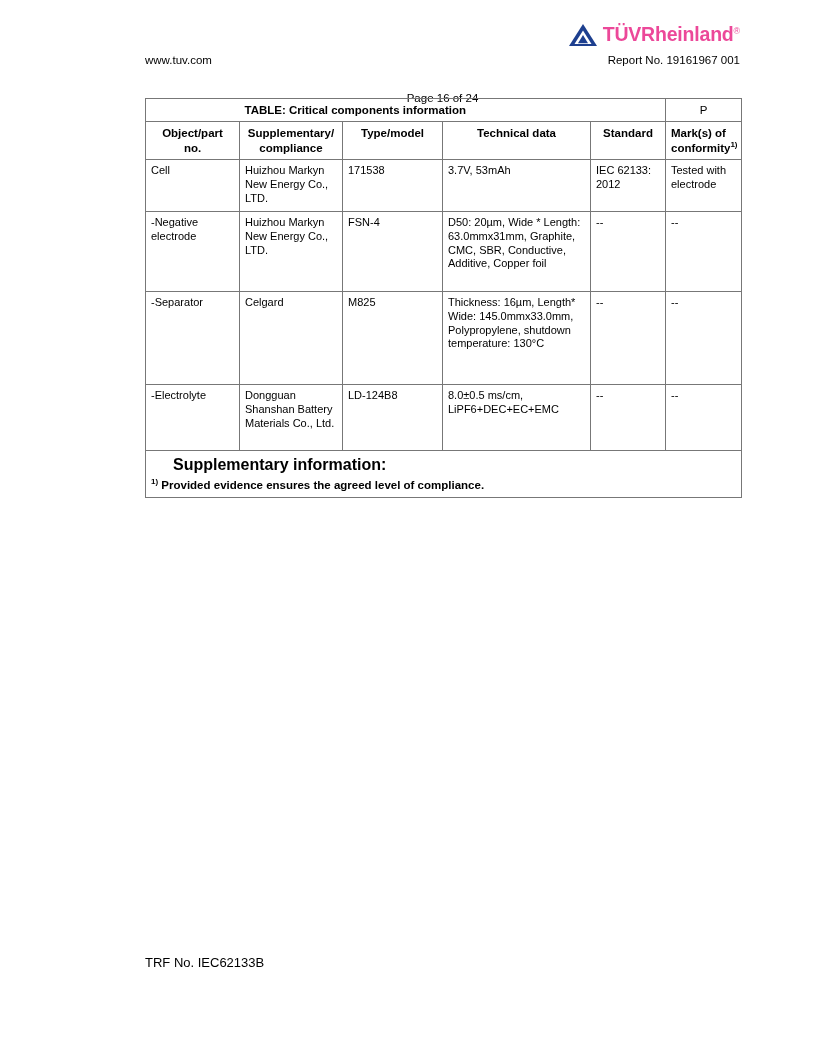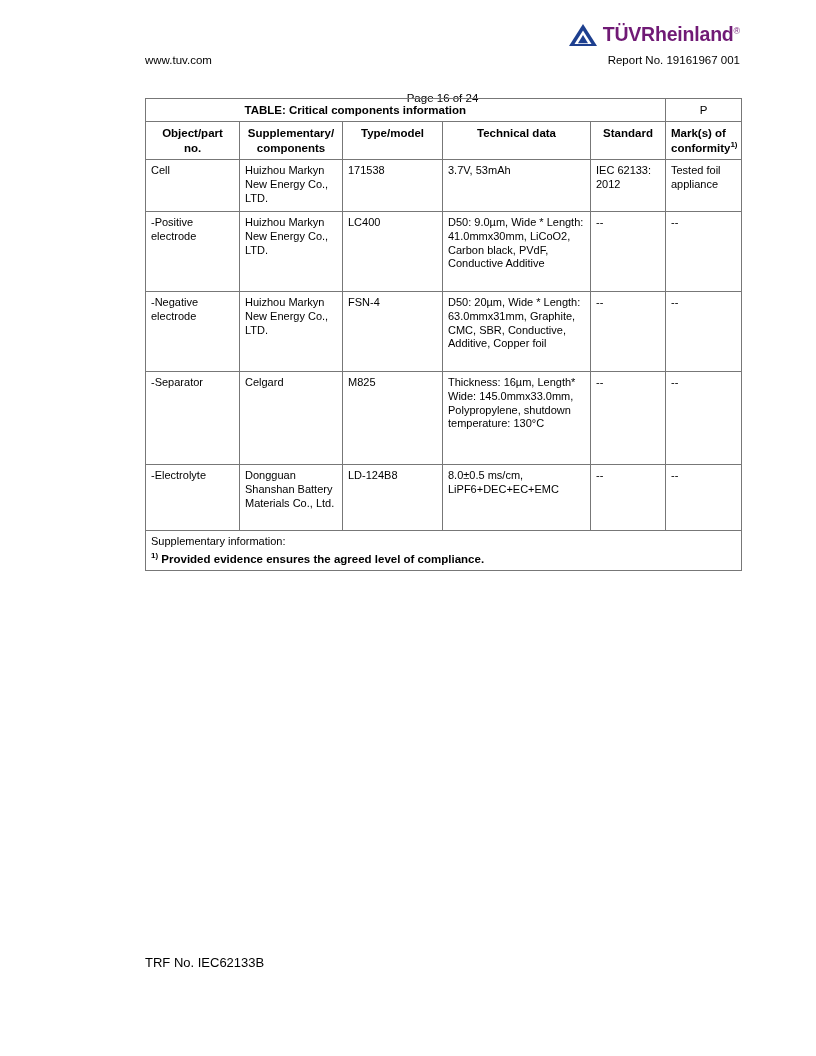--- a/index.html
+++ b/index.html
@@ -38,21 +38,21 @@
     height: 26px;
   }
   .logo-mark {
     width: 30px;
     height: 24px;
     margin-right: 5px;
   }
   .logo-text {
     font-size: 19.5px;
     font-weight: bold;
-    color: #701a75;
+    color: #ec4899;
     letter-spacing: -0.2px;
     line-height: 1;
     position: relative;
     white-space: nowrap;
   }
   .logo-text .reg {
     font-size: 9px;
     vertical-align: super;
     font-weight: normal;
   }
@@ -131,23 +131,24 @@
   }
   sup {
     font-size: 8px;
     line-height: 0;
   }
   .supp td {
     border-top: 1px solid #777777;
     padding: 6px 6px 8px 6px;
   }
   .supp-title {
-    font-weight: normal;
-    font-size: 11px;
+    font-weight: bold;
+    font-size: 16px;
     margin-bottom: 3px;
+    margin-left: 22px;
   }
   .supp-note {
     font-weight: bold;
     font-size: 11.5px;
   }
 
   
   .footer {
     position: absolute;
     left: 145px;
@@ -192,48 +193,40 @@
           <td class="title-label" colspan="4">TABLE:  Critical components information</td>
           <td class="title-verdict">P</td>
         </tr>
         <tr class="hdr">
           <td>
             <span>Object/part</span><br>
             <span>no.</span>
           </td>
           <td>
             <span>Supplementary/</span><br>
-            <span>components</span>
+            <span>compliance</span>
           </td>
           <td>Type/model</td>
           <td>Technical data</td>
           <td>Standard</td>
           <td class="mark-hdr">
             <span>Mark(s) of</span><br>
             <span>conformity</span><sup>1)</sup>
           </td>
         </tr>
 
         <tr style="height:52px">
           <td>Cell</td>
           <td>Huizhou Markyn New Energy Co., LTD.</td>
           <td>171538</td>
           <td>3.7V, 53mAh</td>
           <td>IEC 62133: 2012</td>
-          <td>Tested foil appliance</td>
-        </tr>
-
-        <tr style="height:80px">
-          <td>-Positive electrode</td>
-          <td>Huizhou Markyn New Energy Co., LTD.</td>
-          <td>LC400</td>
-          <td>D50:  9.0µm, Wide * Length: 41.0mmx30mm, LiCoO2, Carbon black, PVdF, Conductive Additive</td>
-          <td>--</td>
-          <td>--</td>
-        </tr>
+          <td>Tested with electrode</td>
+        </tr>
+
 
         <tr style="height:80px">
           <td>-Negative electrode</td>
           <td>Huizhou Markyn New Energy Co., LTD.</td>
           <td>FSN-4</td>
           <td>D50: 20µm, Wide * Length: 63.0mmx31mm, Graphite, CMC, SBR, Conductive, Additive, Copper foil</td>
           <td>--</td>
           <td>--</td>
         </tr>
 

